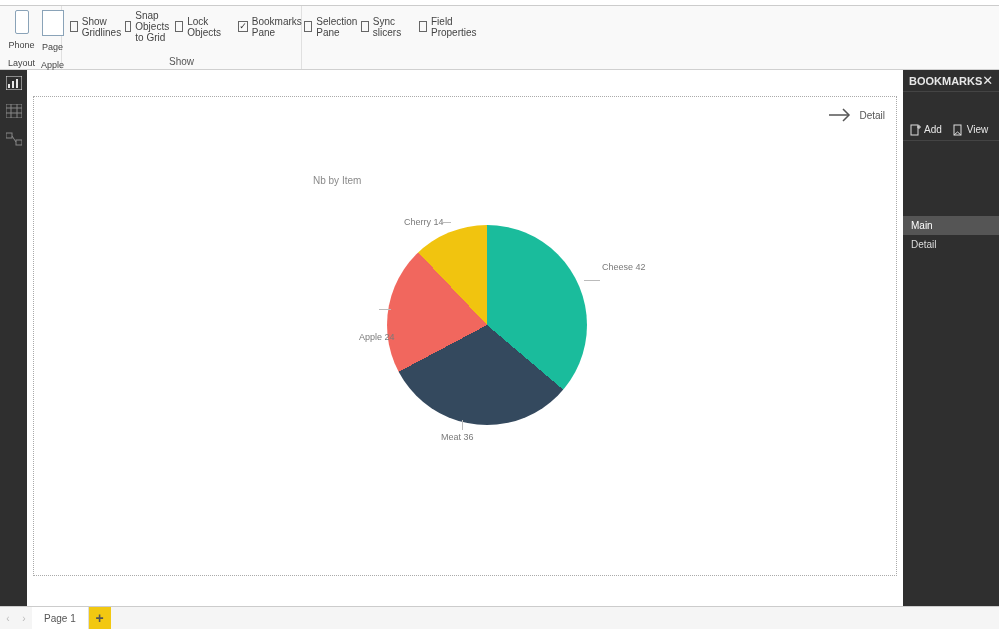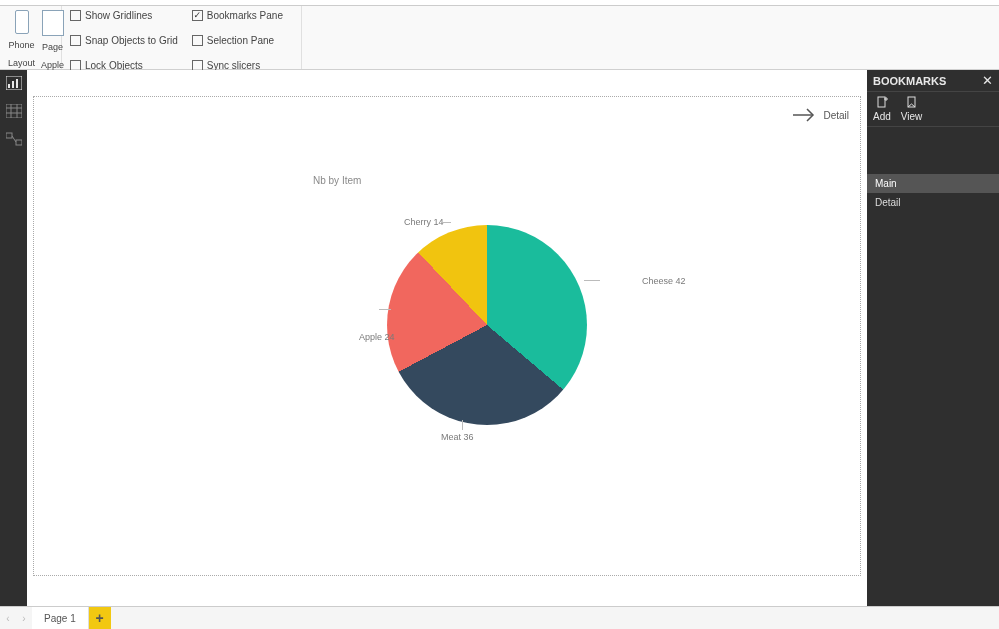--- a/index.html
+++ b/index.html
@@ -12,21 +12,21 @@
   .ribbon { height: 64px; background: #f9f9f9; border-bottom: 1px solid #d0d0d0; display: flex; }
   .ribbon-group { border-right: 1px solid #e0e0e0; padding: 2px 8px 0 8px; display: flex; flex-direction: column; justify-content: space-between; }
   .ribbon-group .label { text-align: center; font-size: 10px; color: #555; padding-bottom: 2px; }
   .group-buttons { display: flex; gap: 6px; }
   .big-btn { display: flex; flex-direction: column; align-items: center; width: 38px; cursor: default; }
   .big-btn .icon-box { width: 22px; height: 26px; border: 1px solid #8aa3b8; background: #fff; position: relative; margin-top: 2px; }
   .big-btn .icon-box.phone { width: 14px; height: 24px; border-radius: 2px; }
   .big-btn .caption { font-size: 9px; color: #444; text-align: center; line-height: 18px; margin-top: 2px; }
   .dropdown-caret { font-size: 7px; color: #666; }
 
-  .check-col { display: flex; flex-direction: column; gap: 14px; padding-top: 2px; }
+  .check-col { display: flex; flex-direction: row; gap: 1px; padding-top: 2px; }
   .chk { display: flex; align-items: center; gap: 4px; font-size: 10px; color: #444; cursor: default; }
   .chk .box { width: 11px; height: 11px; border: 1px solid #666; display: flex; align-items: center; justify-content: center; font-size: 9px; color: #333; }
   .chk .box.checked::after { content: "✓"; font-size: 9px; line-height: 9px; }
 
   
   .body-row { display: flex; height: 536px; }
   .left-rail { width: 27px; background: #2f2f2f; display: flex; flex-direction: column; align-items: center; padding-top: 6px; gap: 14px; }
   .rail-ico { width: 16px; height: 14px; cursor: pointer; }
 
   .canvas-wrap { flex: 1; background: #fff; position: relative; }
@@ -37,25 +37,25 @@
   .detail-btn svg { width: 26px; height: 18px; }
 
   
   .chart-title { position: absolute; left: 286px; top: 105px; font-size: 10px; color: #8a8a8a; }
   .pie-wrap { position: absolute; left: 360px; top: 155px; width: 200px; height: 200px; }
   .pie { width: 200px; height: 200px; border-radius: 50%; }
   .slice-label { position: absolute; font-size: 9px; color: #7a7a7a; white-space: nowrap; }
   .lead-line { position: absolute; background: #bbb; height: 1px; }
 
   
-  .bookmarks { width: 132px; background: #2f2f2f; color: #e8e8e8; display: flex; flex-direction: column; font-size: 10px; }
+  .bookmarks { width: 96px; background: #2f2f2f; color: #e8e8e8; display: flex; flex-direction: column; font-size: 10px; gap: 28px; }
   .bm-header { display: flex; justify-content: space-between; align-items: center; padding: 0 6px; height: 22px; border-bottom: 1px solid #444; font-weight: bold; font-size: 11px; }
   .bm-header .close { cursor: pointer; font-size: 13px; font-weight: normal; }
   .bm-tools { display: flex; gap: 10px; padding: 4px 6px; border-bottom: 1px solid #444; }
-  .bm-tools .tool { display: flex; align-items: center; gap: 3px; cursor: pointer; flex-direction: column; }
+  .bm-tools .tool { display: flex; align-items: flex-start; gap: 3px; cursor: pointer; }
   .bm-list { flex: 1; }
   .bm-item { padding: 4px 8px; cursor: pointer; color: #ddd; }
   .bm-item.selected { background: #555; color: #fff; margin-top: 47px; }
   .bm-footer { padding: 6px 6px 10px 6px; font-size: 9px; }
   .bm-footer a { color: #ddd; text-decoration: underline; cursor: pointer; }
 
   
   .page-tabs { height: 23px; border-top: 1px solid #ccc; display: flex; align-items: stretch; font-size: 10px; color: #555; background: #f5f5f5; }
   .page-tabs .nav { width: 16px; display: flex; align-items: center; justify-content: center; color: #bbb; cursor: pointer; }
   .page-tabs .ptab { padding: 0 12px; display: flex; align-items: center; border-right: 1px solid #ddd; background: #fff; cursor: pointer; }
@@ -111,20 +111,26 @@
             <span class="box checked"></span>
             <span>Bookmarks Pane</span>
           </label>
         <label class="chk">
             <span class="box"></span>
             <span>Selection Pane</span>
           </label>
         <label class="chk">
             <span class="box"></span>
             <span>Sync slicers</span>
+          </label>
+      </div>
+      <div class="check-col">
+        <label class="chk">
+            <span class="box"></span>
+            <span>Field Properties</span>
           </label>
       </div>
     </div>
     <div class="label">Show</div>
   </div>
 
 </div>
 
 <div class="body-row">
 
@@ -159,21 +165,21 @@
         </svg>
       <span>Detail</span>
     </div>
 
     <div class="chart-title">Nb by Item</div>
 
     <div class="pie-wrap">
       <div class="pie" id="pie-el" style="background: conic-gradient(rgb(26, 188, 156) 0deg, rgb(26, 188, 156) 130.345deg, rgb(52, 73, 94) 130.345deg, rgb(52, 73, 94) 242.069deg, rgb(241, 103, 94) 242.069deg, rgb(241, 103, 94) 316.552deg, rgb(241, 196, 15) 316.552deg, rgb(241, 196, 15) 360deg);"></div>
     </div>
 
-    <div class="slice-label" style="left:575px; top:206px;margin-left:40px;">Cheese 42</div>
+    <div class="slice-label" style="left:575px; top:192px;">Cheese 42</div>
     <div class="lead-line" style="left:557px; top:210px; width:16px;"></div>
 
     <div class="slice-label" style="left:414px; top:362px;">Meat 36</div>
     <div class="lead-line" style="left:435px; top:350px; width:1px; height:10px; background:#bbb;"></div>
 
     <div class="slice-label" style="left:332px; top:234px;margin-top:28px;">Apple 24</div>
     <div class="lead-line" style="left:352px; top:239px; width:12px;"></div>
 
     <div class="slice-label" style="left:377px; top:147px;">Cherry 14</div>
     <div class="lead-line" style="left:414px; top:152px; width:10px;"></div>

